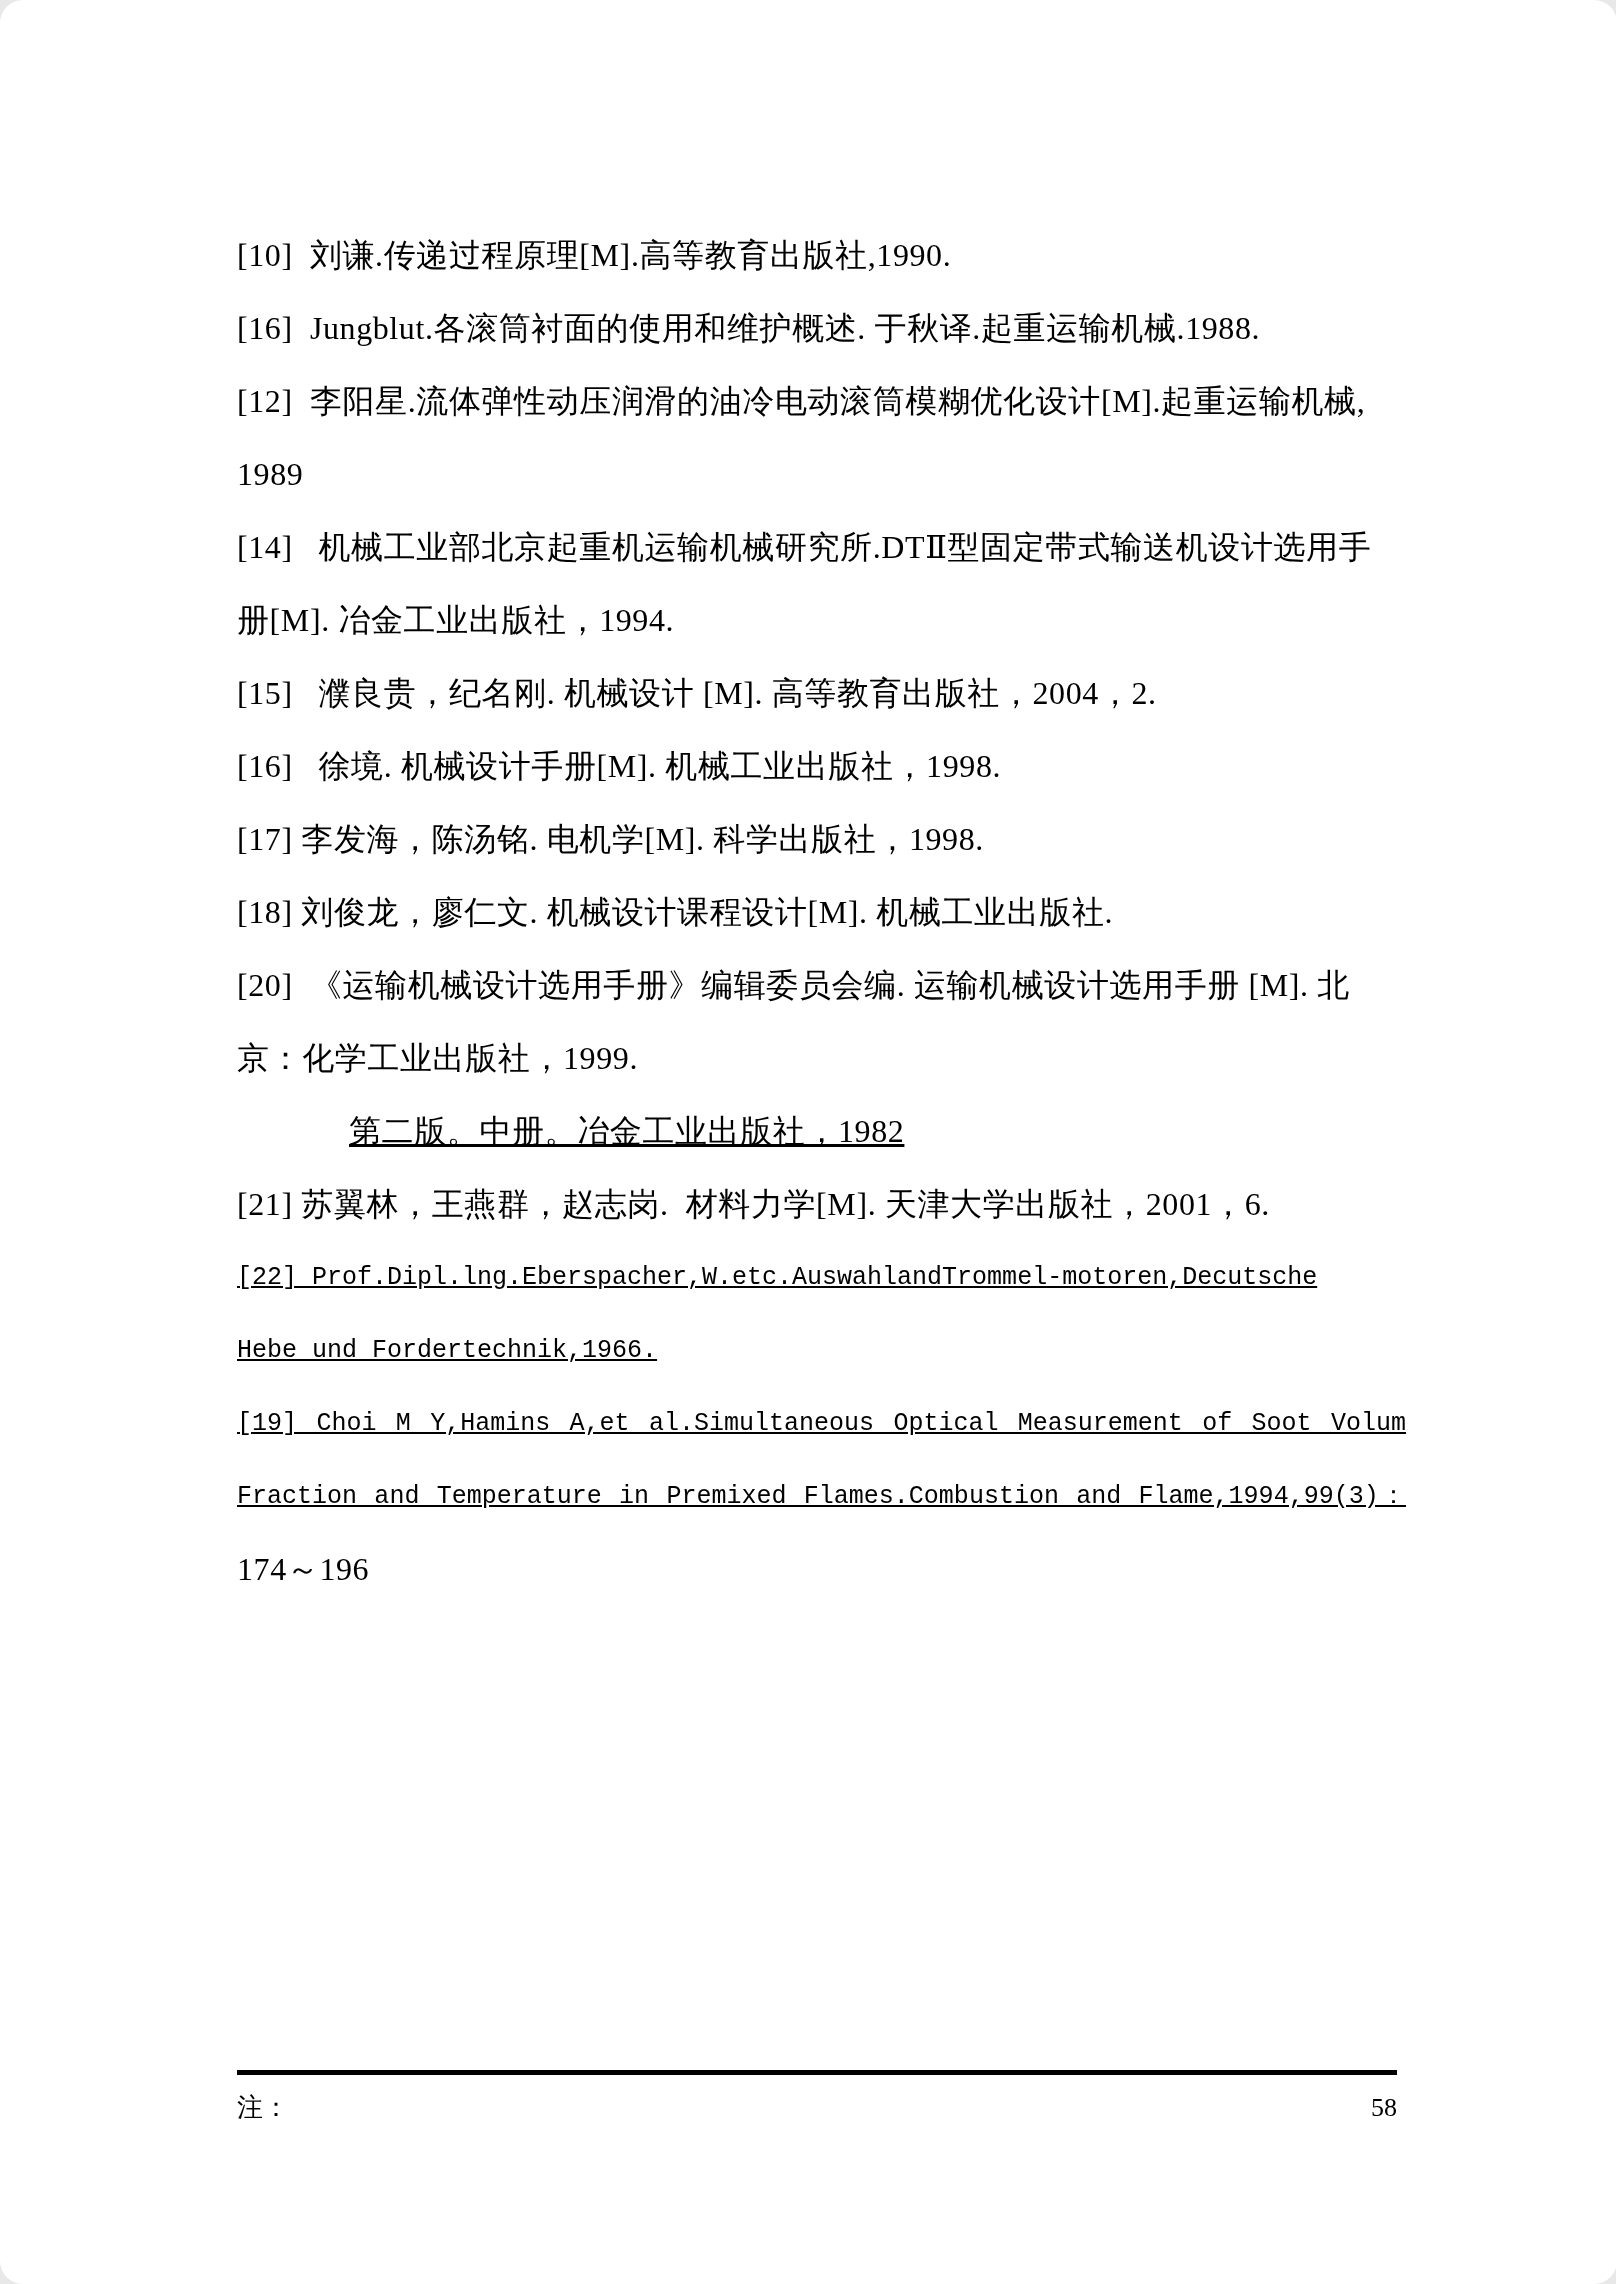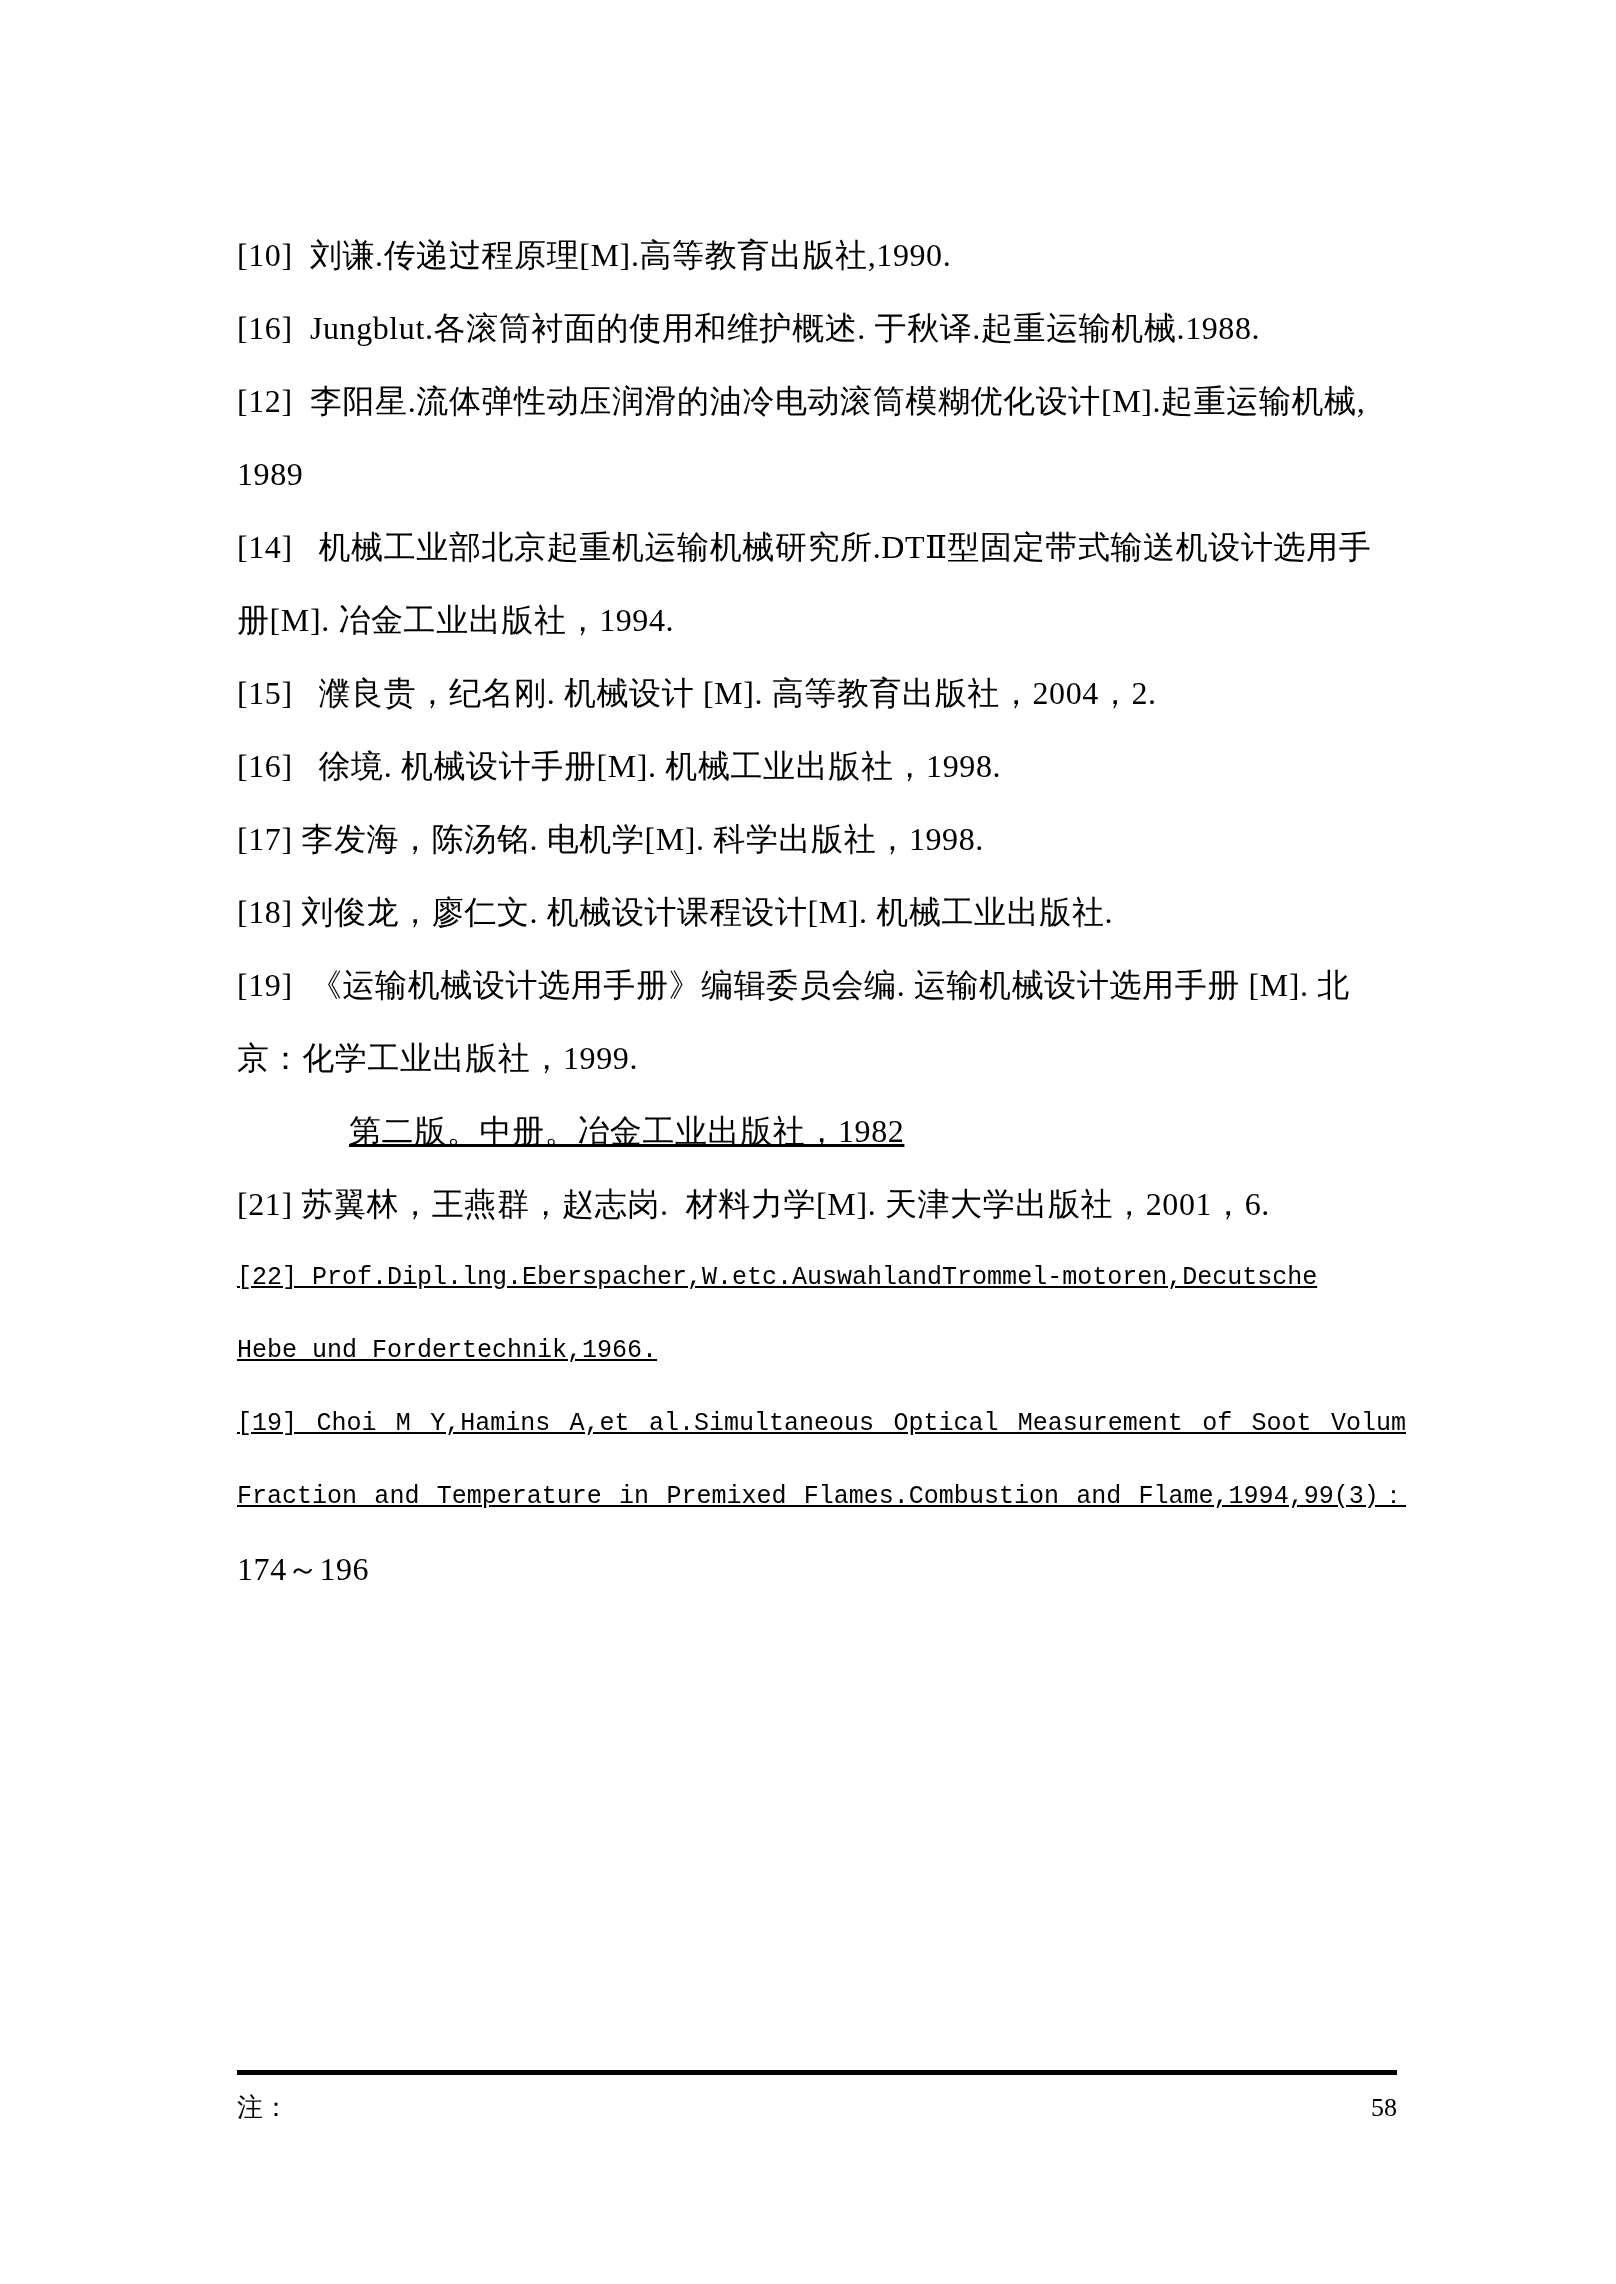--- a/index.html
+++ b/index.html
@@ -4,20 +4,21 @@
 <style>
   html, body { margin: 0; padding: 0; background: #e8e8e8; }
   .page {
     position: relative;
     width: 1617px;
     height: 2284px;
     background: #ffffff;
     font-family: "Liberation Serif", "DejaVu Serif", serif;
     color: #000000;
     overflow: hidden;
+    border-radius: 23px;
   }
   .refs {
     position: absolute;
     left: 237px;
     top: 219px;
     width: 1169px;
   }
   .ln {
     margin: 0;
     font-size: 32px;
@@ -64,21 +65,21 @@
     <p class="ln">[10]  刘谦.传递过程原理[M].高等教育出版社,1990.</p>
     <p class="ln">[16]  Jungblut.各滚筒衬面的使用和维护概述. 于秋译.起重运输机械.1988.</p>
     <p class="ln">[12]  李阳星.流体弹性动压润滑的油冷电动滚筒模糊优化设计[M].起重运输机械,</p>
     <p class="ln">1989</p>
     <p class="ln">[14]   机械工业部北京起重机运输机械研究所.DTⅡ型固定带式输送机设计选用手</p>
     <p class="ln">册[M]. 冶金工业出版社，1994.</p>
     <p class="ln">[15]   濮良贵，纪名刚. 机械设计 [M]. 高等教育出版社，2004，2.</p>
     <p class="ln">[16]   徐境. 机械设计手册[M]. 机械工业出版社，1998.</p>
     <p class="ln">[17] 李发海，陈汤铭. 电机学[M]. 科学出版社，1998.</p>
     <p class="ln">[18] 刘俊龙，廖仁文. 机械设计课程设计[M]. 机械工业出版社.</p>
-    <p class="ln">[19]  《运输机械设计选用手册》编辑委员会编. 运输机械设计选用手册 [M]. 北</p>
+    <p class="ln">[20]  《运输机械设计选用手册》编辑委员会编. 运输机械设计选用手册 [M]. 北</p>
     <p class="ln">京：化学工业出版社，1999.</p>
     <p class="ln indent">第二版。中册。冶金工业出版社，1982</p>
     <p class="ln">[21] 苏翼林，王燕群，赵志岗.  材料力学[M]. 天津大学出版社，2001，6.</p>
     <p class="ln latin">[22] Prof.Dipl.lng.Eberspacher,W.etc.AuswahlandTrommel-motoren,Decutsche</p>
     <p class="ln latin">Hebe und Fordertechnik,1966.</p>
     <p class="ln latin justify">[19] Choi M Y,Hamins A,et al.Simultaneous Optical Measurement of Soot Volum</p>
     <p class="ln latin justify">Fraction and Temperature in Premixed Flames.Combustion and Flame,1994,99(3)：</p>
     <p class="ln">174～196</p>
   </main>
 

